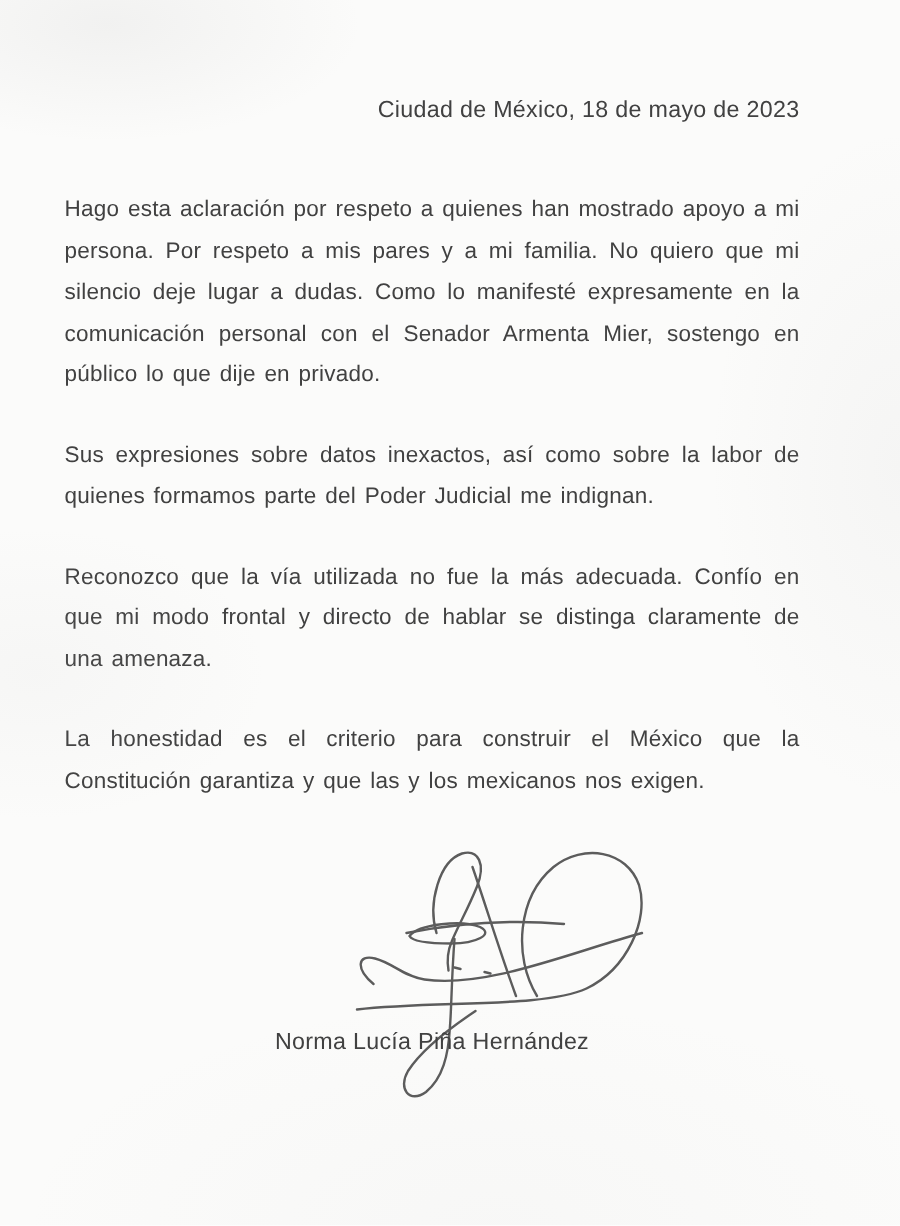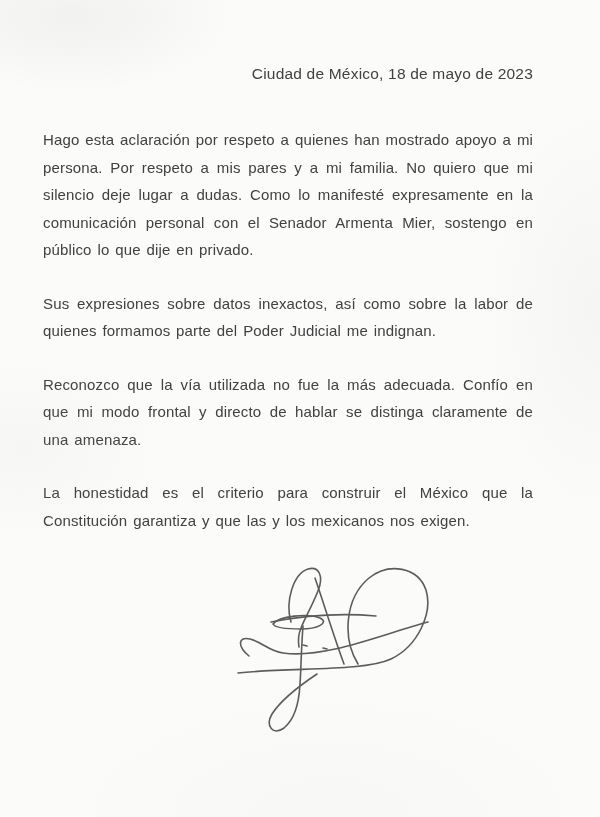--- a/index.html
+++ b/index.html
@@ -104,15 +104,16 @@
       <path d="M 82,66 C 80,92 80,112 79,124 C 78,144 74,159 63,168 C 52,176 44,166 51,154 C 60,140 78,126 96,114"></path>
 
       <path d="M 137,104 C 121,78 124,38 148,18 C 168,2 197,7 205,30 C 212,53 197,86 170,99 C 142,112 70,107 17,113"></path>
 
       <path d="M 28,96 C 16,86 17,76 29,79 C 41,82 48,91 62,93 C 104,99 162,74 207,62"></path>
 
       <path d="M 82,85 l 4,1"></path>
       <path d="M 102,88 l 4,1"></path>
     </svg>
 
+    <div class="signatory">Norma Lucía Piña Hernández</div>
   </div>
 
 </div>
 
 </body></html>

